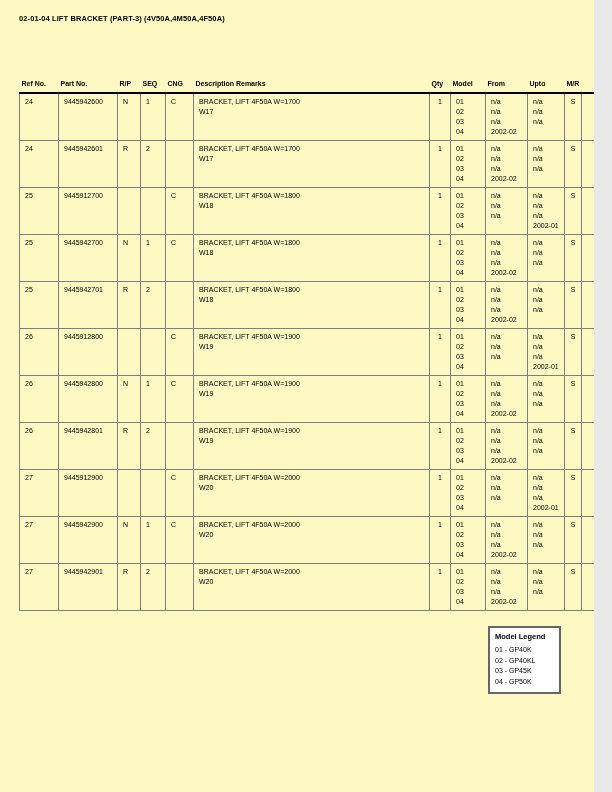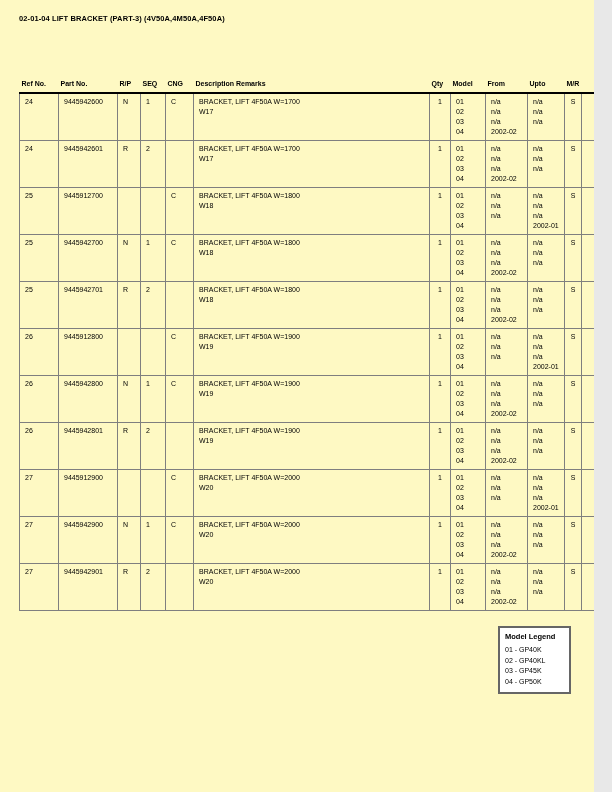--- a/index.html
+++ b/index.html
@@ -38,21 +38,21 @@
     vertical-align: top;
     padding: 3px 2px 2px 5px;
     line-height: 10px;
     white-space: nowrap;
     overflow: hidden;
   }
   table.parts tbody tr { height: 47px; }
   table.parts td.center { text-align: center; padding-left: 0; padding-right: 0; }
   .ln { height: 10px; line-height: 10px; }
   .legend-box {
-    position: absolute; left: 498px; top: 626px;
+    position: absolute; left: 488px; top: 626px;
     width: 73px; min-height: 62px;
     border: 2px solid #666666;
     background: #ffffff;
     padding: 4px 5px 5px 5px;
   }
   .legend-title {
     font-size: 7.5px; font-weight: bold; margin-bottom: 4px; white-space: nowrap;
   }
   .legend-item {
     font-size: 7px; line-height: 10.5px; white-space: nowrap;

